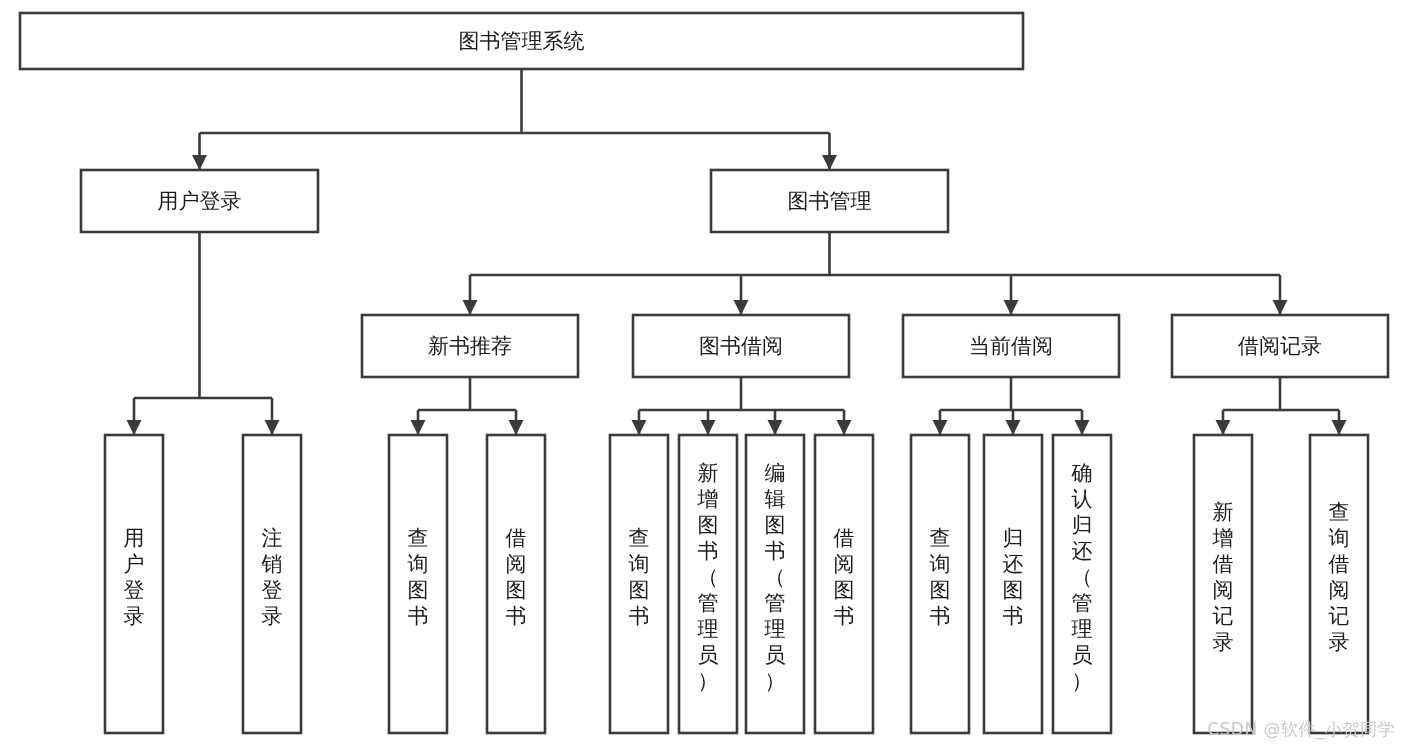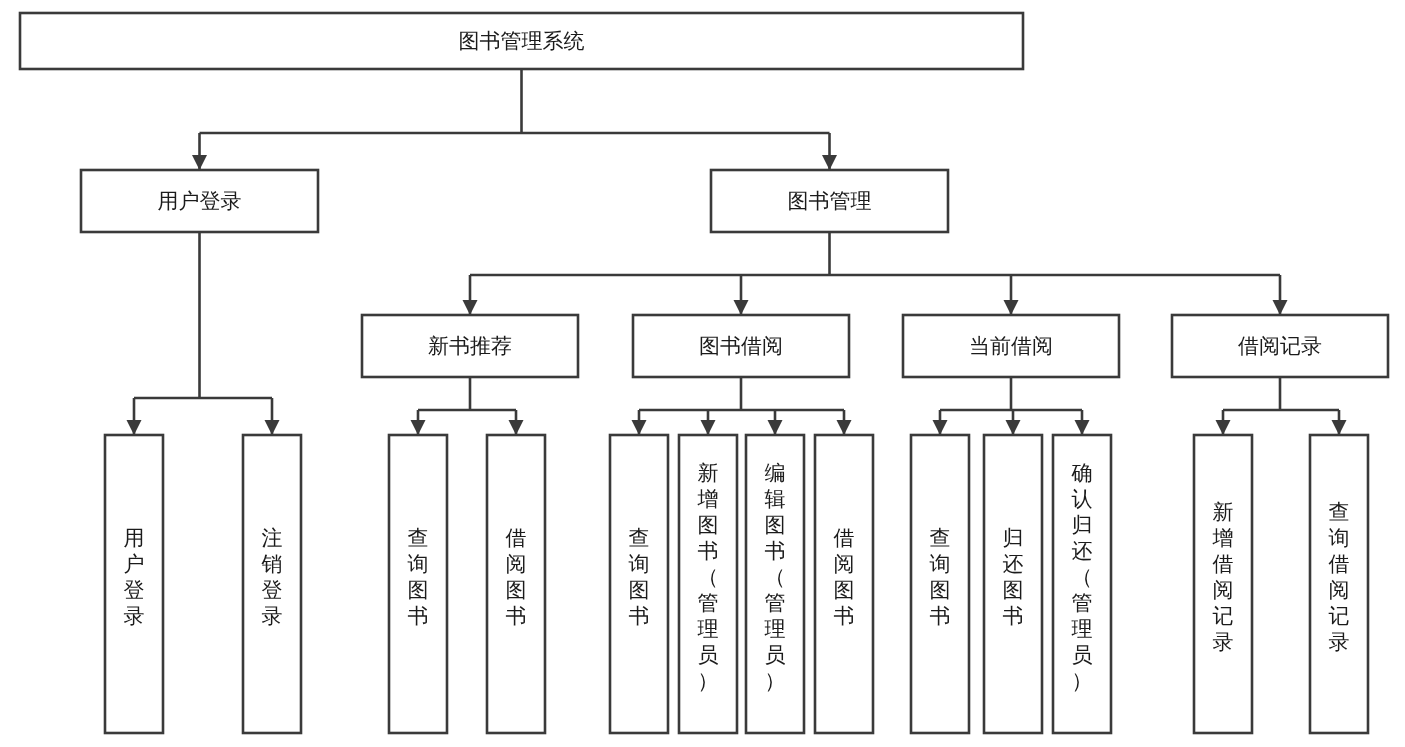--- a/index.html
+++ b/index.html
@@ -217,13 +217,14 @@
         <g>
           <rect x="1194" y="435" width="58" height="298" class="node-rect"></rect>
           <text x="1223" y="0" class="node-label-vertical"><tspan x="1223" y="519">新</tspan><tspan x="1223" y="545">增</tspan><tspan x="1223" y="571">借</tspan><tspan x="1223" y="597">阅</tspan><tspan x="1223" y="623">记</tspan><tspan x="1223" y="649">录</tspan></text>
         </g>
         <g>
           <rect x="1310" y="435" width="58" height="298" class="node-rect"></rect>
           <text x="1339" y="0" class="node-label-vertical"><tspan x="1339" y="519">查</tspan><tspan x="1339" y="545">询</tspan><tspan x="1339" y="571">借</tspan><tspan x="1339" y="597">阅</tspan><tspan x="1339" y="623">记</tspan><tspan x="1339" y="649">录</tspan></text>
         </g>
       </g>
   </svg>
+  <div class="watermark">CSDN @软件_小贺同学</div>
 </div>
 
 </body></html>

